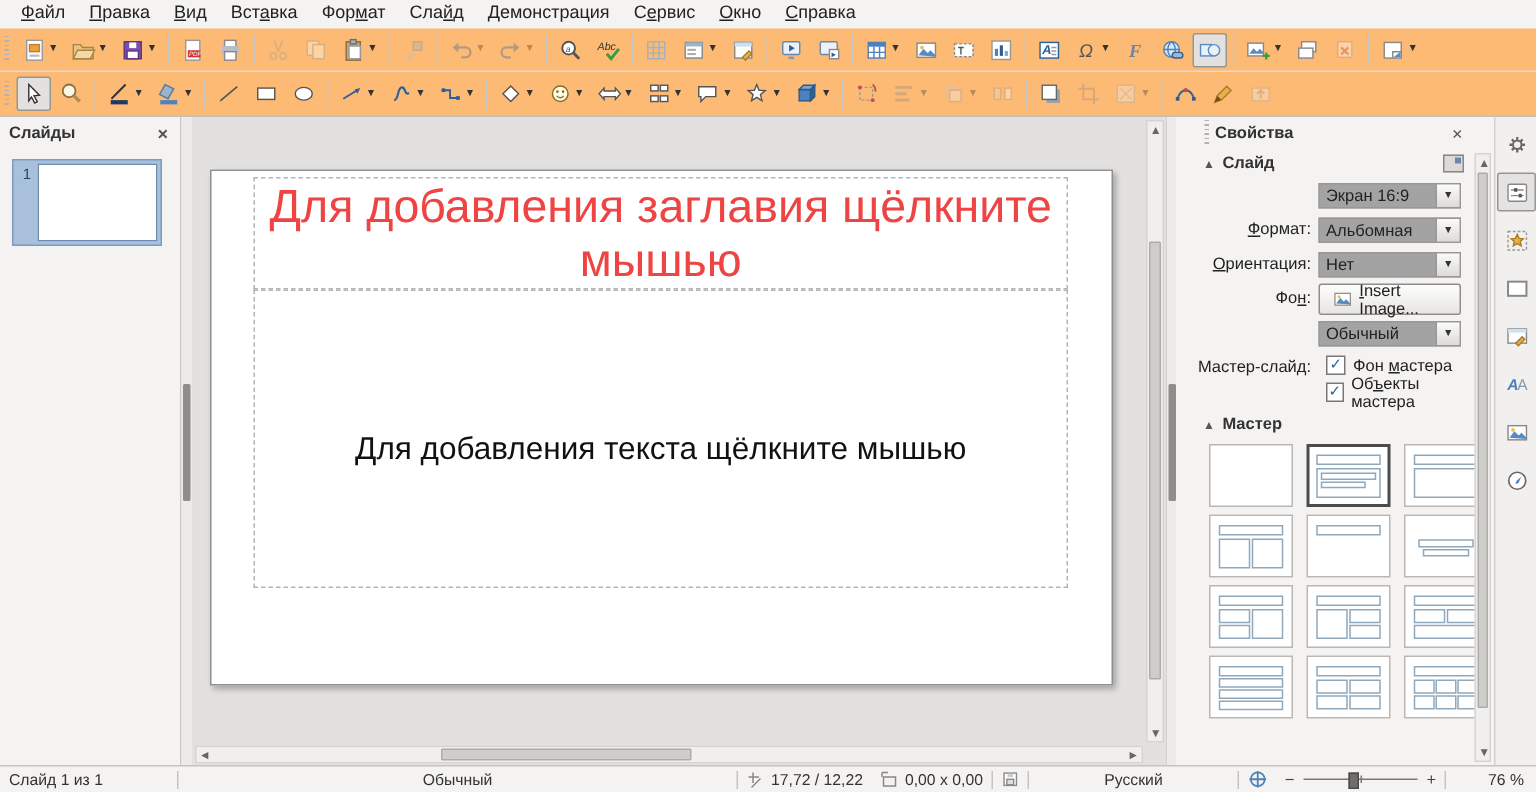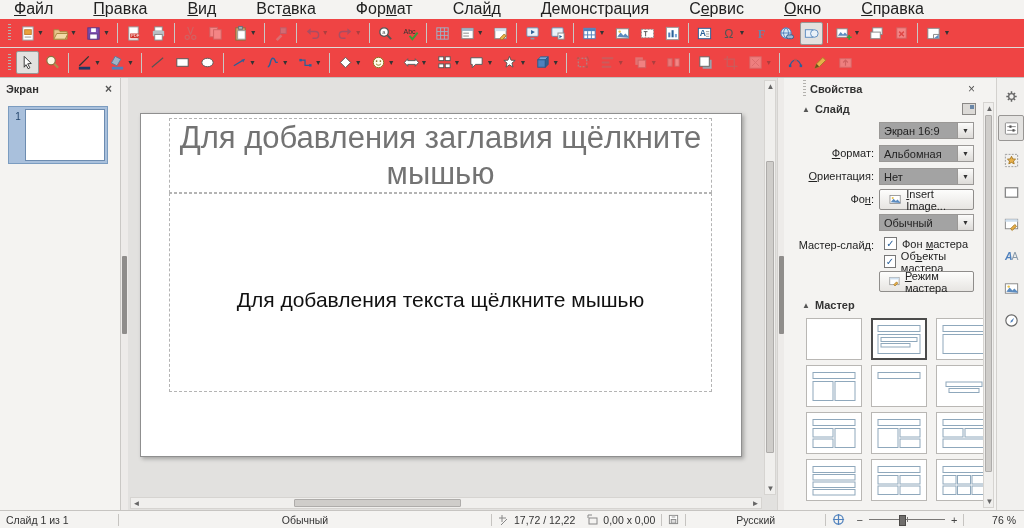--- a/index.html
+++ b/index.html
@@ -1,26 +1,26 @@
 <!DOCTYPE html>
 <html><head>
 <meta charset="utf-8">
 <style>
   html,body{margin:0;padding:0;background:#888;}
   #app{position:relative;width:1024px;height:528px;background:#f4f3f1;
        font-family:"Liberation Sans",sans-serif;font-size:11px;color:#222;
        overflow:hidden;user-select:none;}
   
   #menubar{position:absolute;left:0;top:0;right:0;height:19px;display:flex;
-           align-items:flex-end;padding-left:6px;background:#f4f3f1;font-size:16px;gap:24px;}
+           align-items:flex-start;padding-left:6px;background:#f4f3f1;font-size:12px;}
   .menu-item{padding:1px 8px;white-space:nowrap;cursor:default;}
   .menu-item u{text-decoration:underline;}
   
   .toolbar{position:absolute;left:0;right:0;display:flex;align-items:center;
-           background:#ef4444;padding-left:6px;}
+           background:#fdba74;padding-left:1px;font-style:italic;}
   #toolbar1{top:19px;height:28px;border-bottom:1px solid #dedcd9;}
   #toolbar2{top:48px;height:29px;border-bottom:1px solid #c2c0bd;}
   .grip{width:3px;height:18px;margin:0 4px 0 2px;
         background:repeating-linear-gradient(#b3b1ae 0 1px,transparent 1px 3px);}
   .tb-btn{display:flex;align-items:center;padding:2px 2px;margin:0 1px;border:1px solid transparent;
           border-radius:2px;cursor:default;}
   .tb-btn svg{display:block;}
   .tb-btn .dd{font-size:7px;color:#333;margin-left:1px;line-height:6px;}
   .tb-btn.off{opacity:.35;}
   .tb-btn.on{background:#e2e1df;border:1px solid #989694;}
@@ -38,21 +38,21 @@
   .vsplit{position:absolute;top:78px;bottom:17px;width:7px;background:#edebe9;}
   #split-left{left:121px;border-right:1px solid #d5d3d0;}
   #split-right{left:777px;border-left:1px solid #d5d3d0;}
   .vsplit .handle{position:absolute;left:1px;width:5px;height:78px;top:178px;background:#8f8d8b;border-radius:1px;}
   
   #workspace{position:absolute;left:128px;top:78px;width:649px;bottom:17px;background:#e2e1df;overflow:hidden;}
   #slide-page{position:absolute;left:12px;top:35px;width:600px;height:342px;background:#fff;
               border:1px solid #8f8f8f;box-shadow:2px 2px 4px rgba(0,0,0,.28);}
   .ph{position:absolute;border:1px dashed #b4b4b4;box-sizing:border-box;}
   #title-ph{left:28px;top:4px;width:543px;height:75px;display:flex;align-items:center;justify-content:center;}
-  #title-ph .t{font-size:31px;line-height:36px;text-align:center;color:#737373;}
+  #title-ph .t{font-size:31px;line-height:36px;text-align:center;color:#ef4444;}
   #body-ph{left:28px;top:79px;width:543px;height:199px;}
   #body-ph .t{margin-top:94px;font-size:21px;text-align:center;color:#111;}
   
   .sb{position:absolute;background:#f0efed;border:1px solid #d6d4d1;box-sizing:border-box;}
   .sb .arrow{position:absolute;font-size:8px;color:#666;width:11px;height:11px;line-height:11px;text-align:center;}
   .sb .sb-thumb{position:absolute;background:#cfcdca;border:1px solid #aeacaa;border-radius:1px;}
   #ws-vscroll{right:1px;top:2px;width:12px;bottom:16px;}
   #ws-vscroll .sb-thumb{left:1px;right:1px;top:80px;height:290px;}
   #ws-hscroll{left:2px;right:15px;bottom:2px;height:12px;}
   #ws-hscroll .sb-thumb{top:1px;bottom:1px;left:163px;width:165px;}
@@ -543,21 +543,21 @@
       <div class="tb-btn off">
         <svg viewBox="0 0 18 18" width="17" height="17">
           <rect x="3" y="5" width="12" height="9" fill="#eee" stroke="#aaa"></rect>
           <path d="M9 12.5 V6.5 M6.5 9 L9 6.5 11.5 9" stroke="#999" fill="none" stroke-width="1.3"></path>
         </svg>
       </div>
     </div>
 
   <div id="slides-panel">
     <div class="panel-header">
-      <span>Экран</span>
+      <span>Слайды</span>
       <span class="spacer"></span>
       <span class="close-x">×</span>
     </div>
     <div class="thumb">
       <span class="num">1</span>
       <div class="page"></div>
     </div>
   </div>
 
   <div id="split-left" class="vsplit">
@@ -643,31 +643,20 @@
               <span class="btn">▼</span>
             </span>
           </div>
           <div class="cbrow">
             <span class="cb">✓</span>
             <span>Фон <u>м</u>астера</span>
           </div>
           <div class="cbrow">
             <span class="cb">✓</span>
             <span>Об<u>ъ</u>екты мастера</span>
-          </div>
-          <div class="frow">
-            <span class="lbl"></span>
-            <span class="pushbtn" style="flex:1;">
-              <svg viewBox="0 0 18 18" width="17" height="17">
-                <rect x="2.5" y="3.5" width="13" height="10" fill="#fff" stroke="#888"></rect>
-                <rect x="2.5" y="3.5" width="13" height="2.6" fill="#cfe0f0"></rect>
-                <path d="M8 13.5 l4-4 1.8 1.8 -4 4z" fill="#e8b04a" stroke="#a87b28"></path>
-              </svg>
-              <span><u>Р</u>ежим мастера</span>
-            </span>
           </div>
         </div>
       <div class="sec-head" style="margin-top:6px;">
         <span class="chev">▲</span>
         <span>Мастер</span>
       </div>
       <div id="layout-grid">
           <div class="tile">
             <svg viewBox="0 0 100 70" width="50" height="36"></svg>
           </div>

